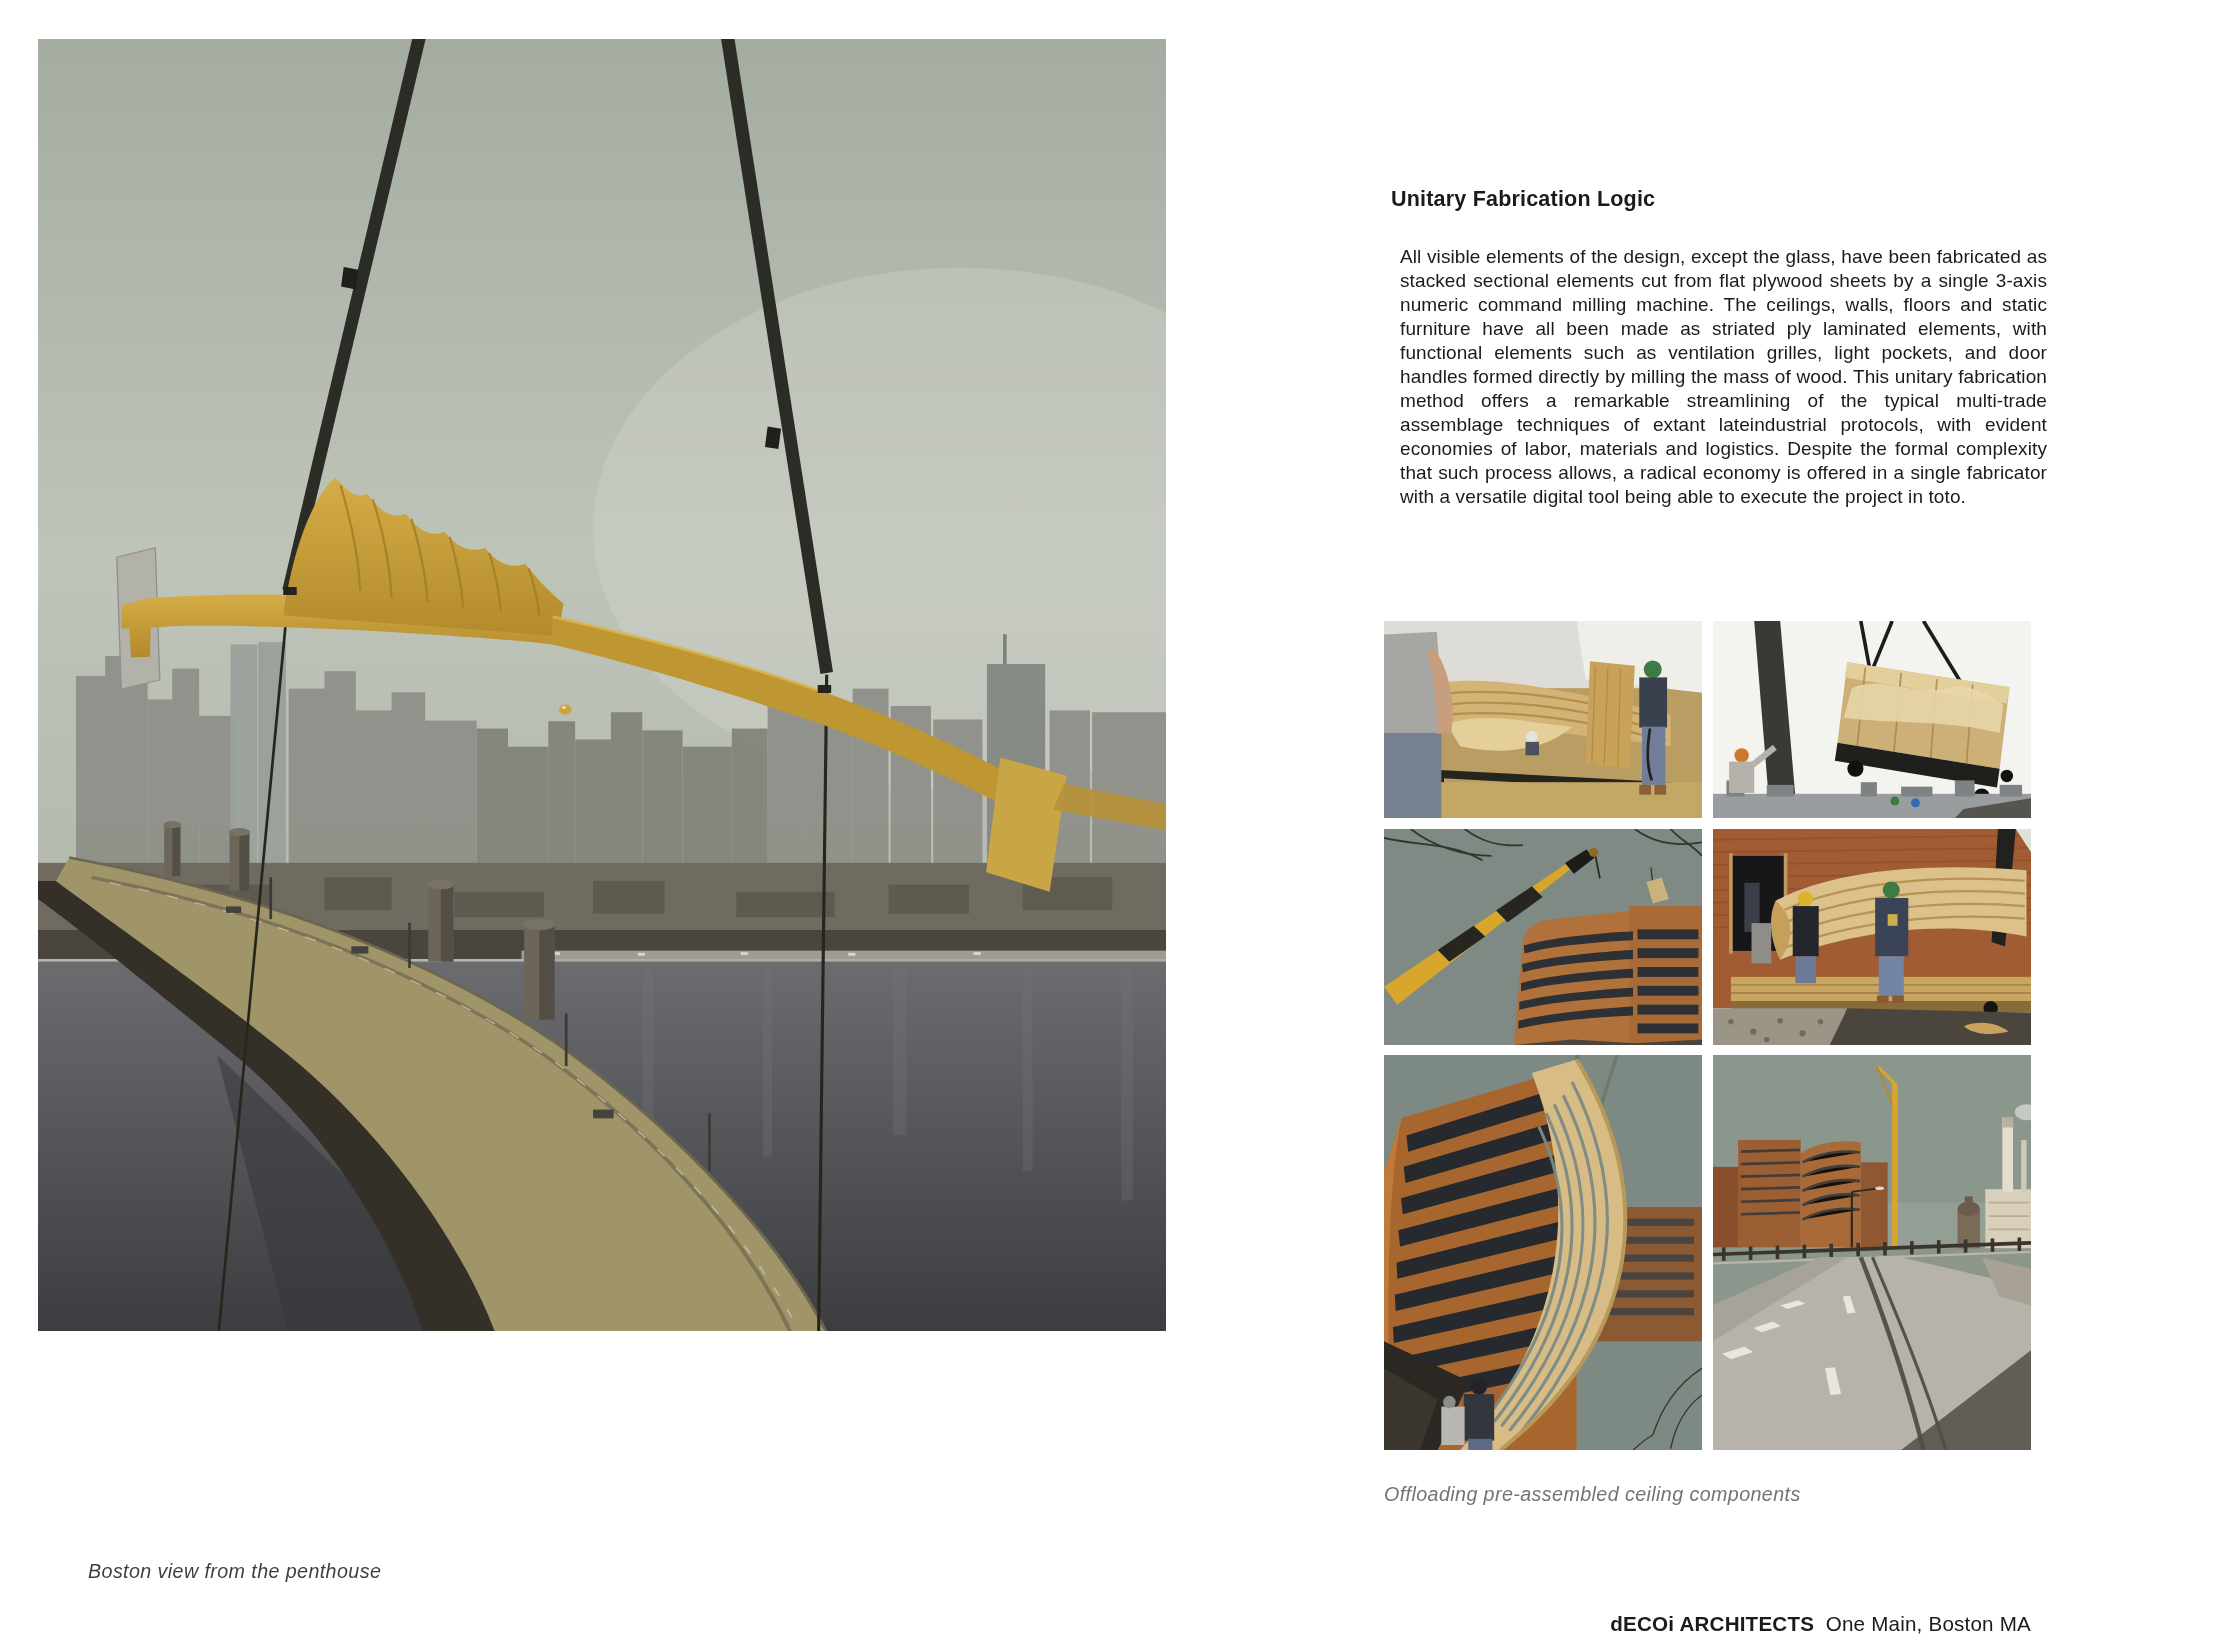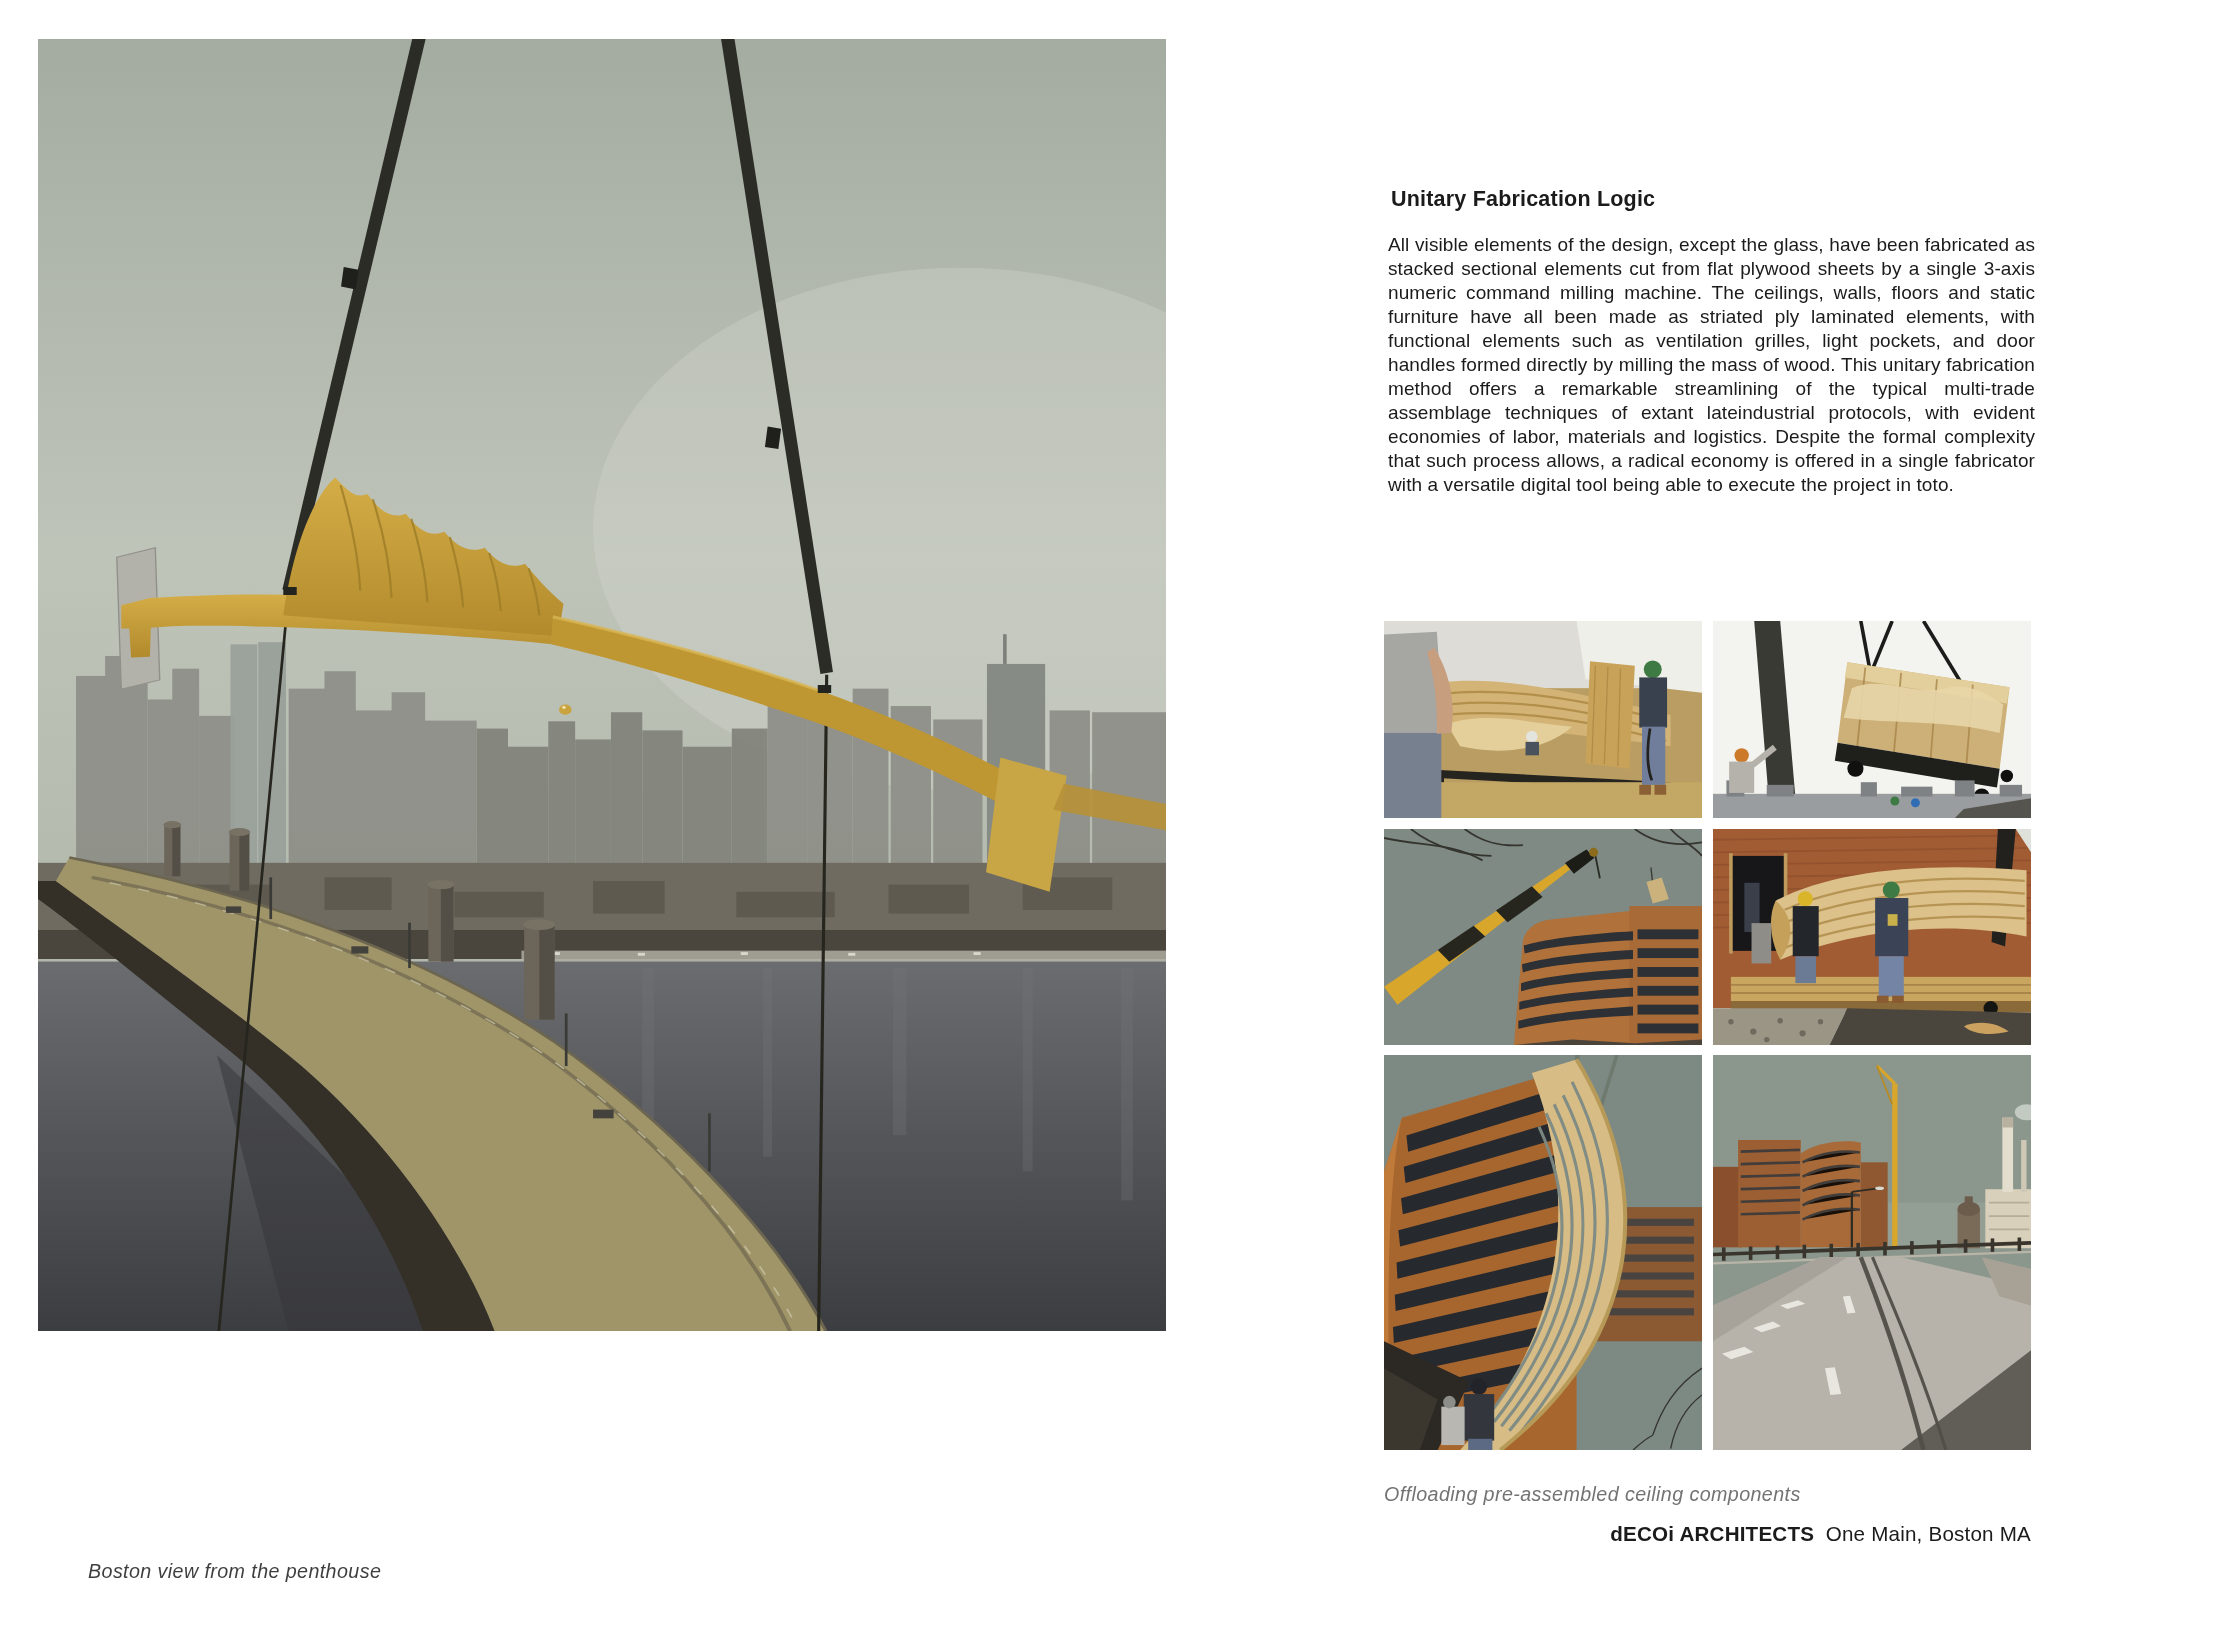--- a/index.html
+++ b/index.html
@@ -18,39 +18,39 @@
     white-space:nowrap;
   }
 
   
   .article{position:absolute;left:1384px;top:0;width:647px;height:1645px;}
   .article h1{
     position:absolute;left:0;top:180px;margin:7px;
     font-size:21.5px;font-weight:bold;letter-spacing:0.2px;
   }
   .article .body{
-    position:absolute;left:0;top:229px;width:647px;margin:4px;
+    position:absolute;left:0;top:229px;width:647px;margin:16px;
     font-size:19px;line-height:24px;text-align:justify;letter-spacing:0.1px;
   }
 
   .gallery{
     position:absolute;left:0;top:621px;width:647px;height:830px;
     display:grid;grid-template-columns:318px 318px;grid-template-rows:197px 216px 395px;
     column-gap:11.2px;row-gap:10.7px;
   }
   .ph{margin:0;width:100%;height:100%;overflow:hidden;}
   .ph svg{display:block;width:100%;height:100%;}
 
   .gallery-caption{
     position:absolute;left:0;top:1483px;
     font-style:italic;font-size:19.7px;letter-spacing:0.4px;color:#737373;
   }
 
   .footer{
-    position:absolute;right:0;top:1522px;text-align:right;
+    position:absolute;right:0;top:1612px;text-align:right;
     font-size:20.6px;white-space:nowrap;
   }
   .footer .brand{font-weight:bold;letter-spacing:0.2px;}
   .footer .project{margin-left:11.6px;letter-spacing:0.2px;}
 </style>
 </head>
 <body>
 
 <div class="page">
 

